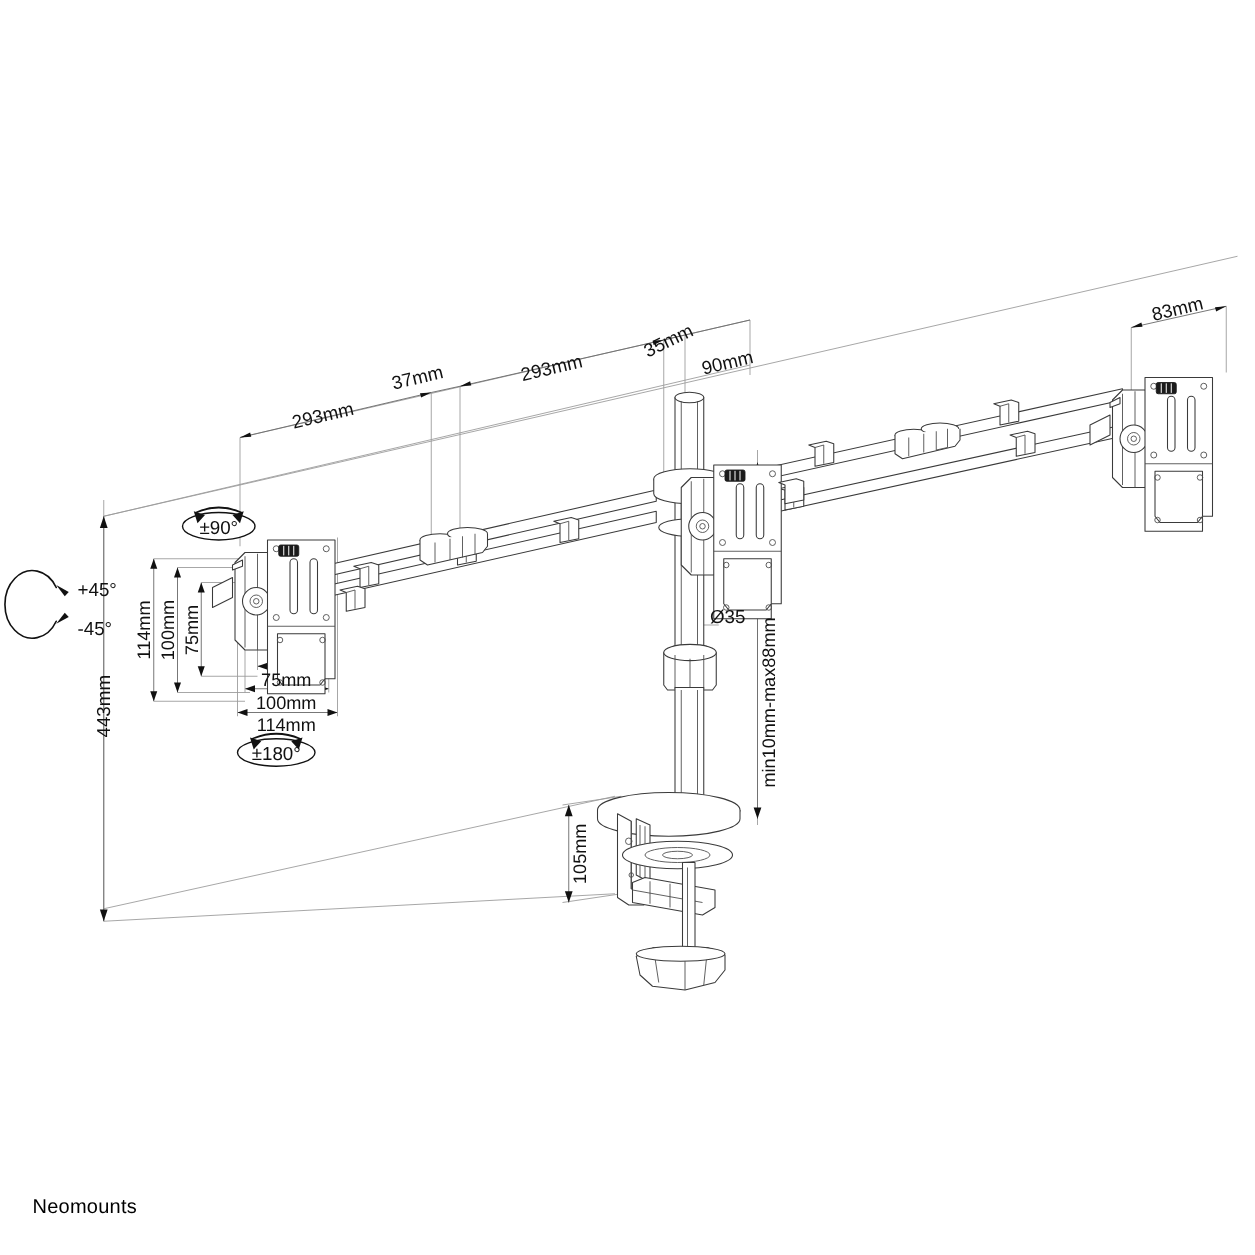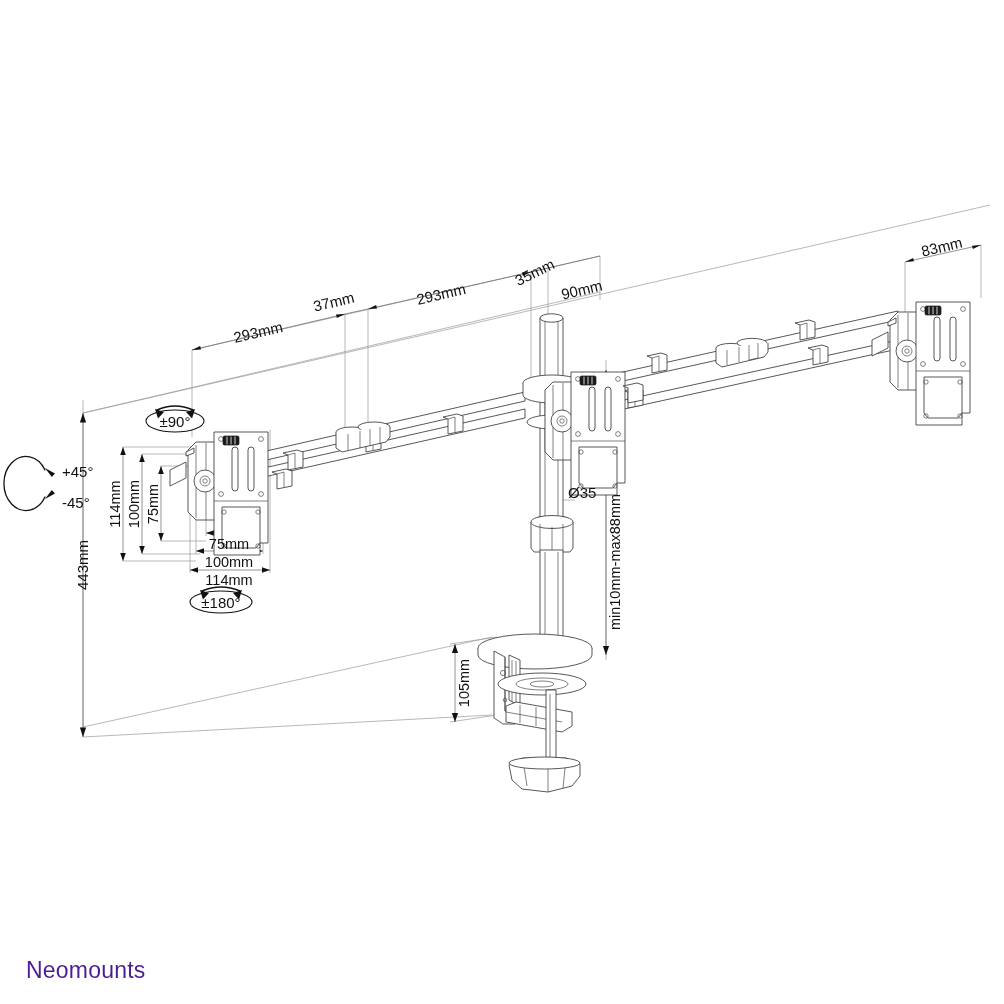--- a/index.html
+++ b/index.html
@@ -1,21 +1,21 @@
 <!DOCTYPE html>
 <html><head>
 <meta charset="utf-8">
 <title>Neomounts Technical Drawing</title>
 <style>
   html,body{margin:0;padding:0;background:#ffffff;}
   body{width:1004px;height:1004px;overflow:hidden;
        font-family:"Liberation Sans", sans-serif;}
   #stage{position:relative;width:1004px;height:1004px;background:#ffffff;}
   svg#drawing{position:absolute;left:0;top:0;width:1004px;height:1004px;display:block;}
-  .brand{position:absolute;left:26px;top:957px;font-size:23px;color:#4c1d95;
+  .brand{position:absolute;left:26px;top:957px;font-size:16px;color:#000000;
          letter-spacing:.2px;font-family:"Liberation Sans", sans-serif;}
   
   .thin{fill:none;stroke:#3a3a3a;stroke-width:.85;stroke-linejoin:round;stroke-linecap:round;}
   .thin2{fill:none;stroke:#4a4a4a;stroke-width:.7;}
   .dim{fill:none;stroke:#6e6e6e;stroke-width:.75;}
   .dimlt{fill:none;stroke:#9a9a9a;stroke-width:.7;}
   .dark{fill:#1b1b1b;stroke:#1b1b1b;stroke-width:.7;}
   .wht{fill:#ffffff;stroke:#3a3a3a;stroke-width:.85;stroke-linejoin:round;}
   .lbl{font-family:"Liberation Sans", sans-serif;font-size:15px;fill:#111;}
   .lbl-s{font-family:"Liberation Sans", sans-serif;font-size:14.5px;fill:#111;}

